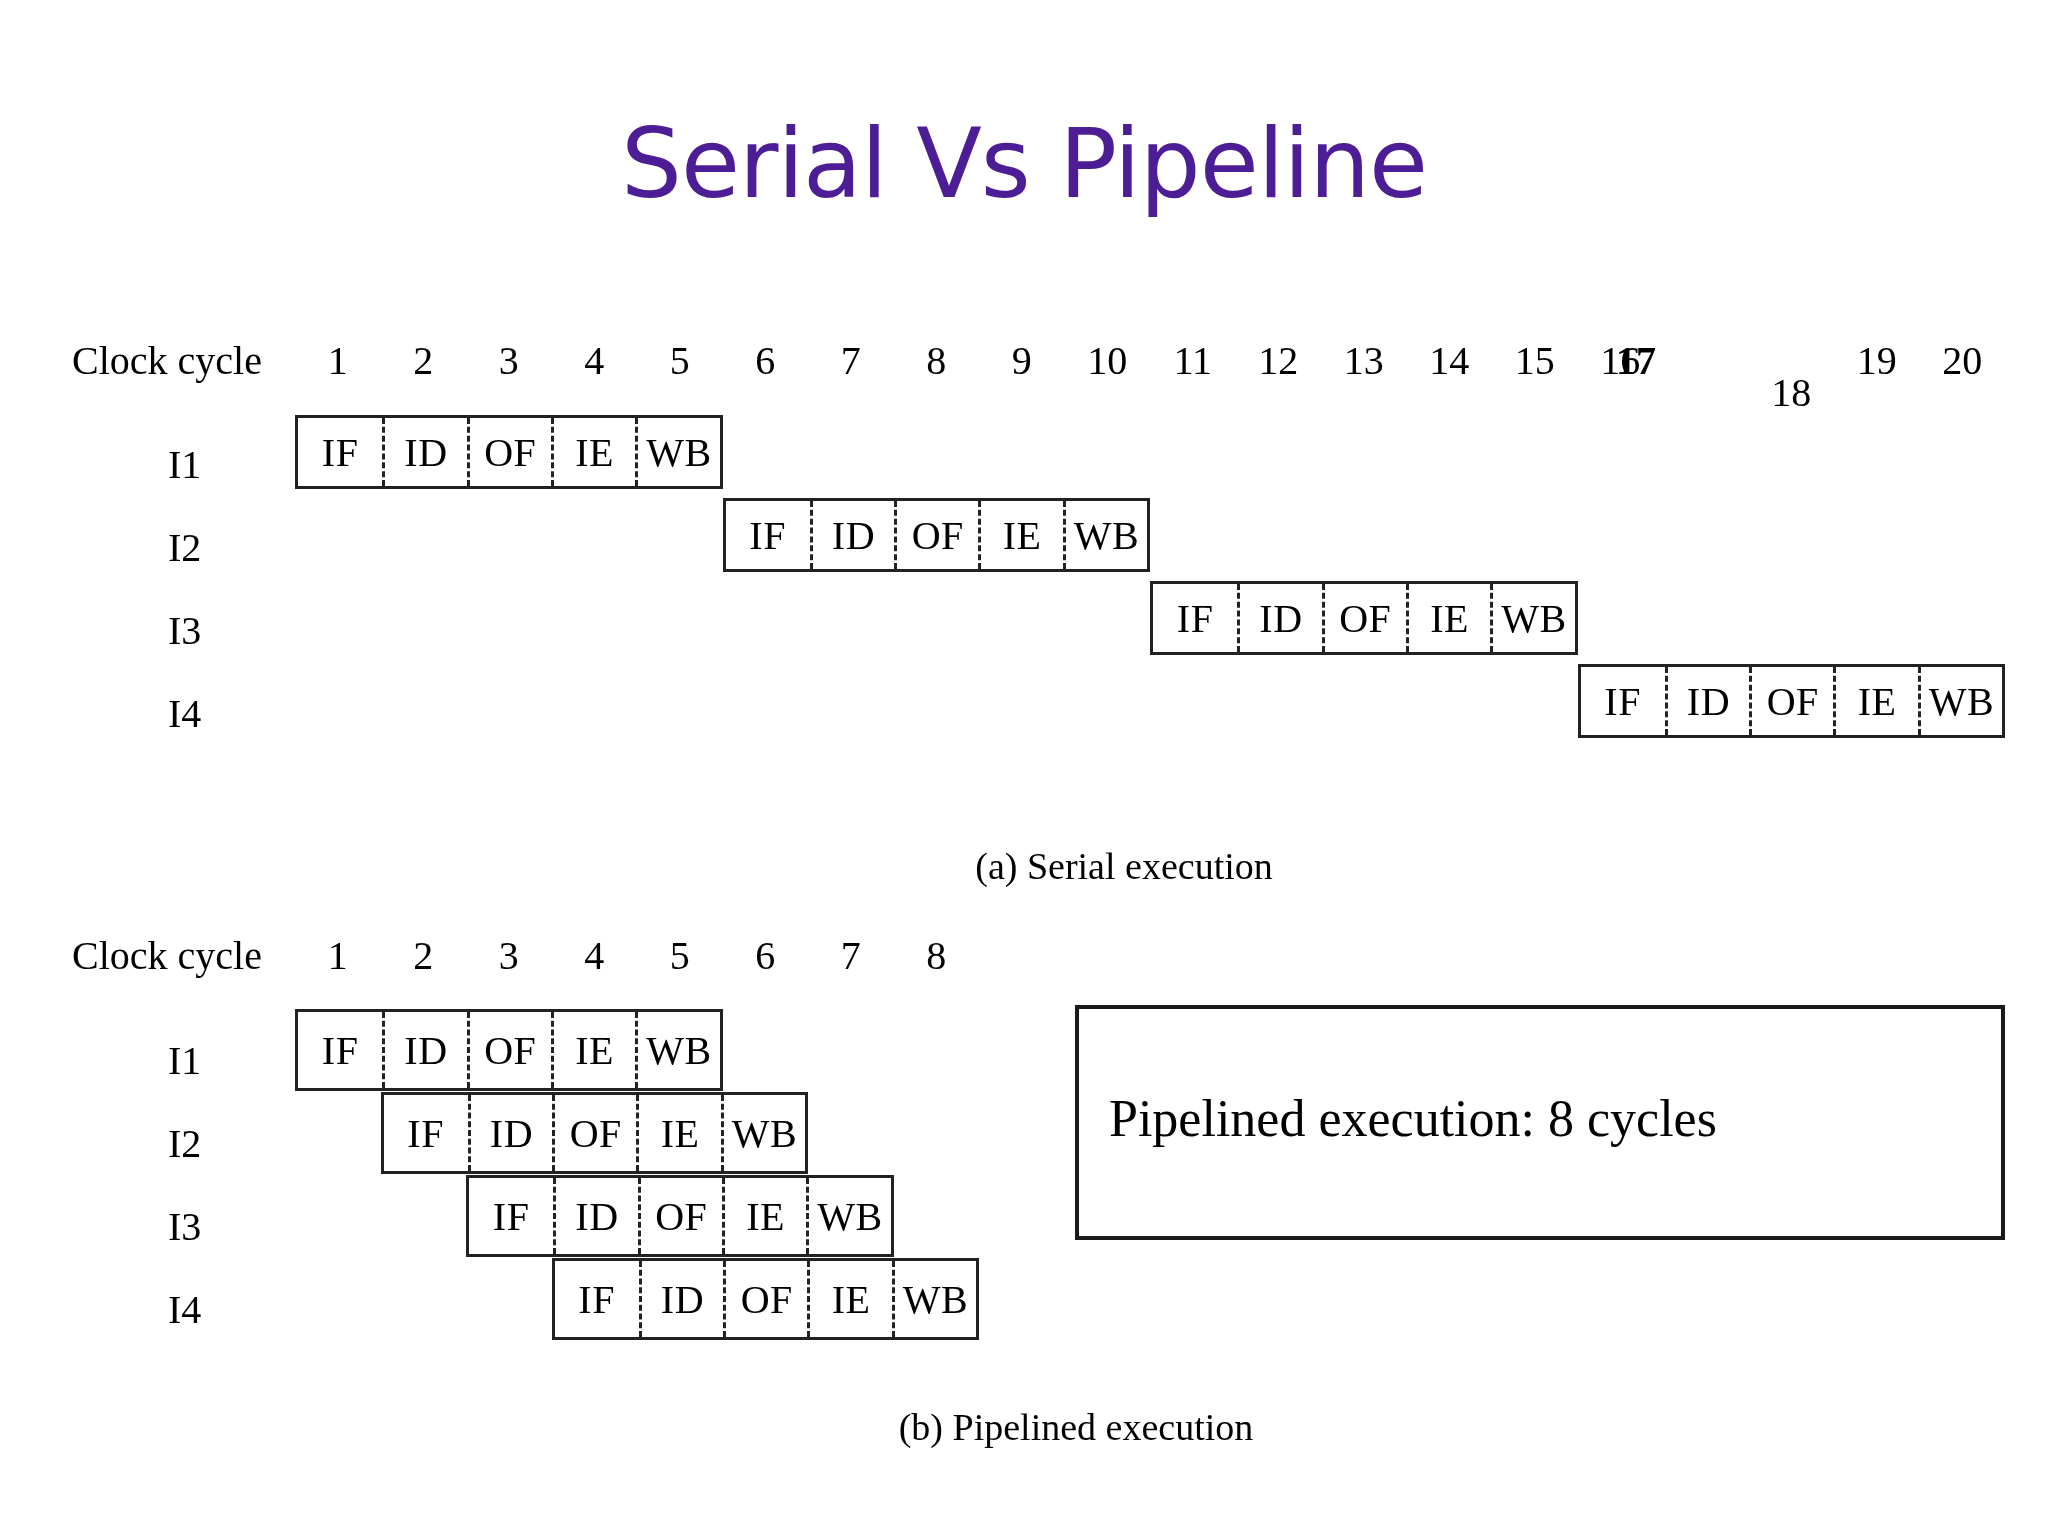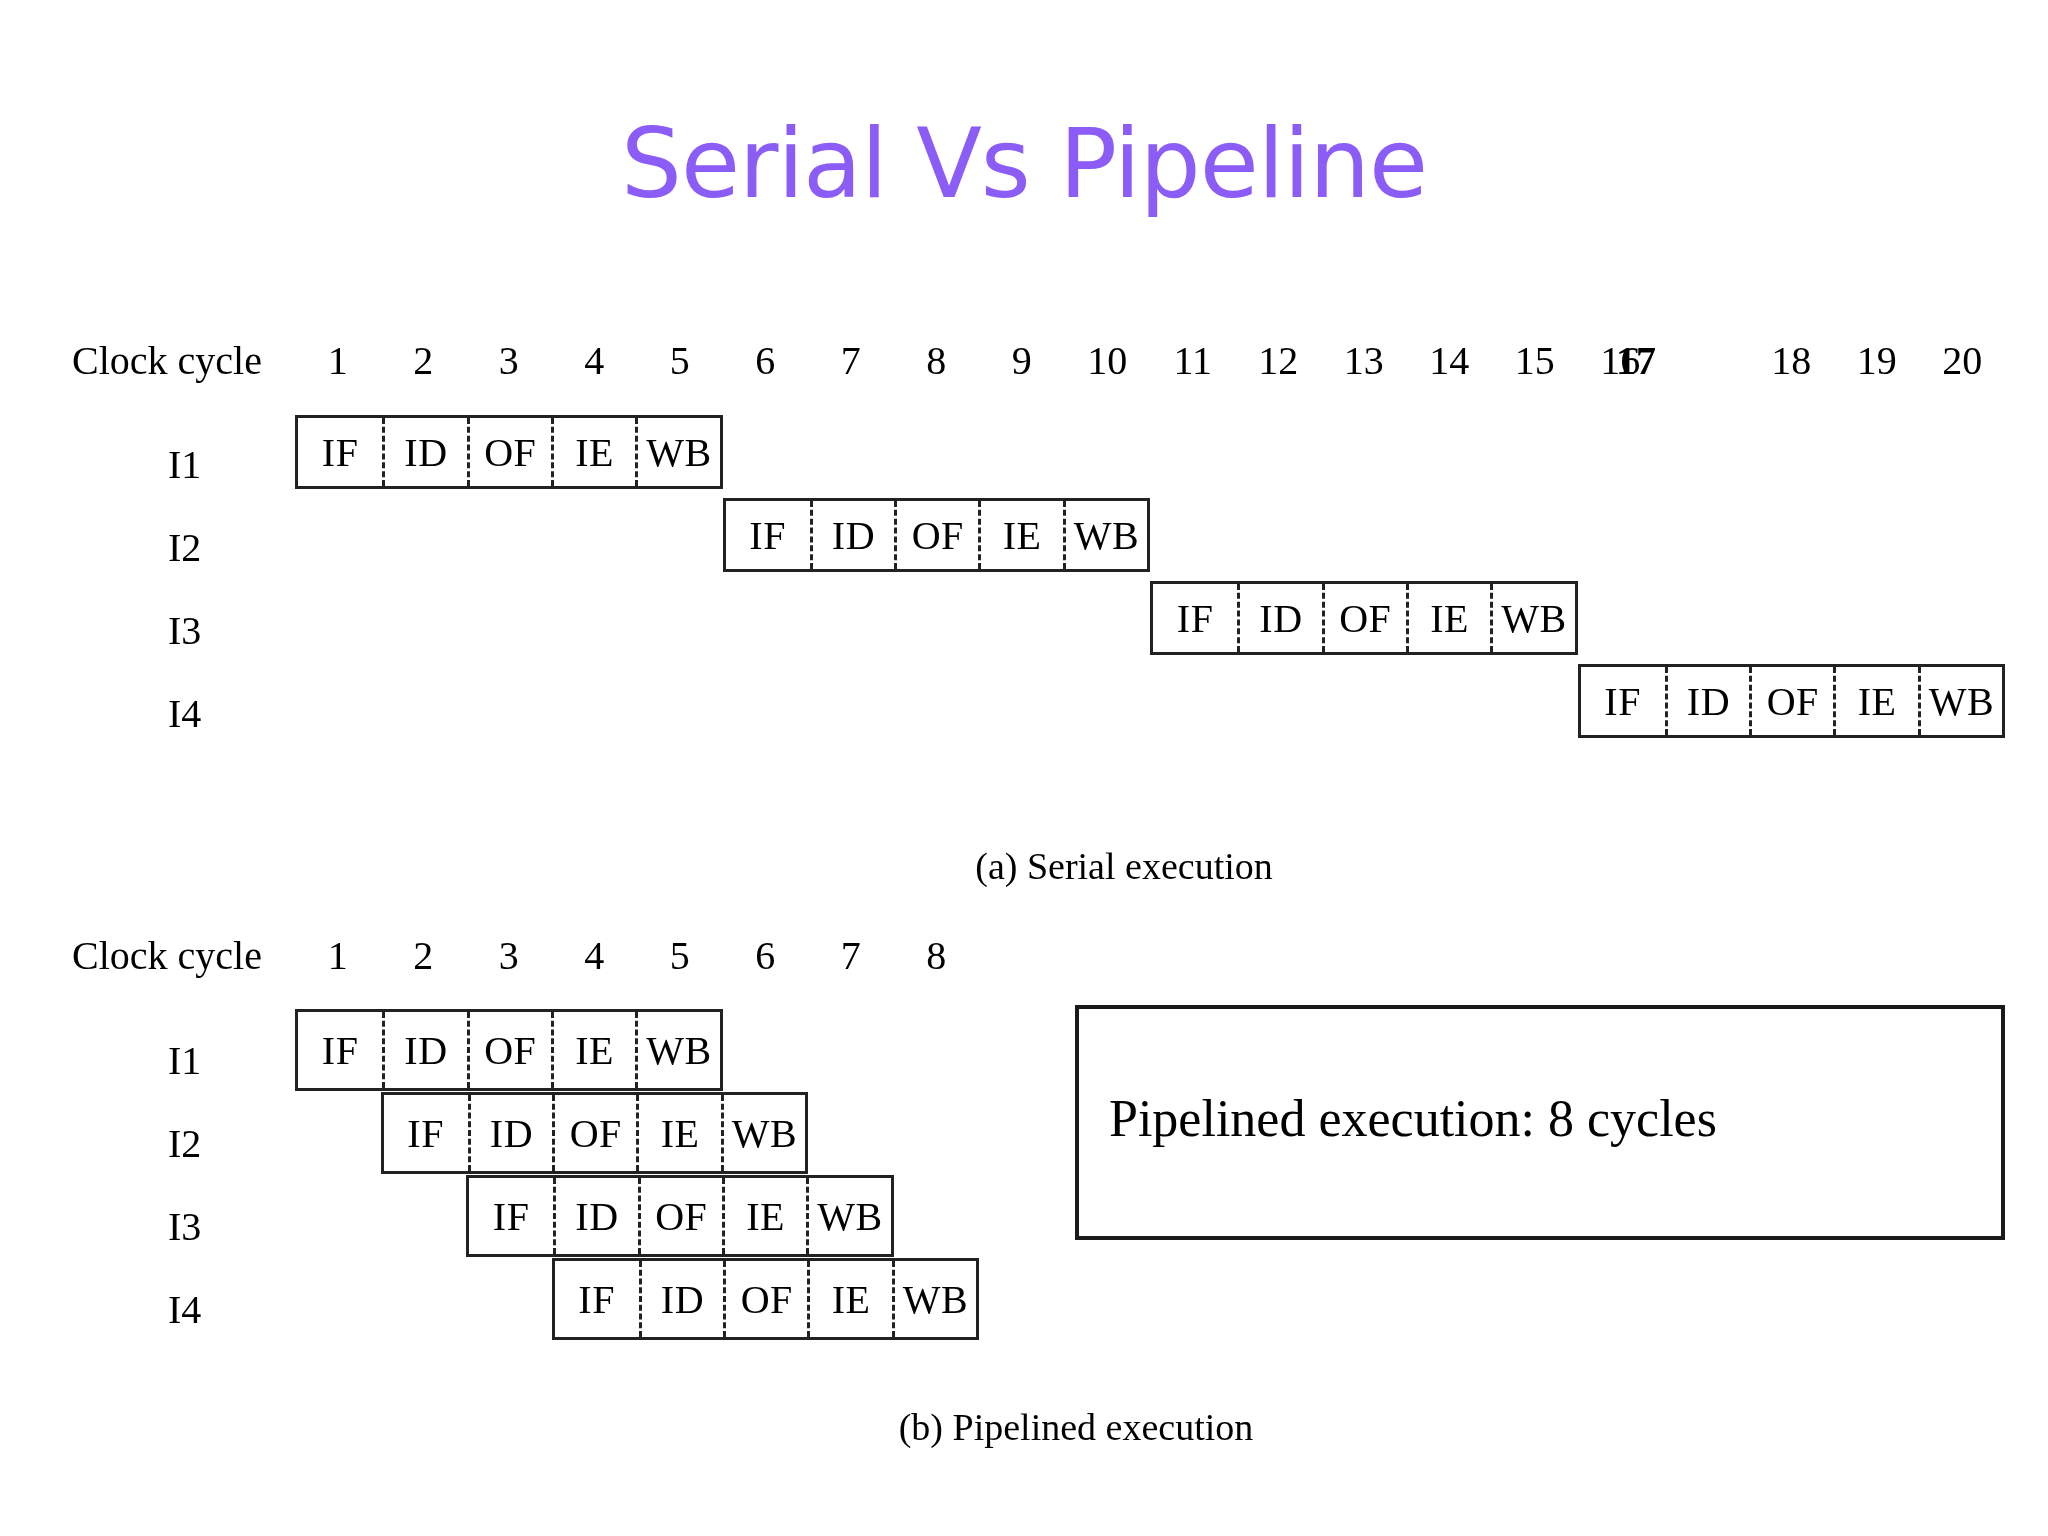--- a/index.html
+++ b/index.html
@@ -21,21 +21,21 @@
     position: absolute;
     left: 0;
     top: 116px;
     width: 2048px;
     text-align: center;
     font-family: "DejaVu Sans", sans-serif;
     font-size: 96px;
     font-weight: 400;
     letter-spacing: -1px;
     line-height: 1.0;
-    color: #8b5cf6;
+    color: #4c1d95;
     white-space: nowrap;
   }
 
   
   .diagram {
     position: absolute;
     left: 0;
     top: 0;
     width: 2048px;
   }
@@ -154,21 +154,21 @@
         <span class="clock-tick" style="left: 864.25px;">8</span>
         <span class="clock-tick" style="left: 949.75px;">9</span>
         <span class="clock-tick" style="left: 1035.25px;">10</span>
         <span class="clock-tick" style="left: 1120.75px;">11</span>
         <span class="clock-tick" style="left: 1206.25px;">12</span>
         <span class="clock-tick" style="left: 1291.75px;">13</span>
         <span class="clock-tick" style="left: 1377.25px;">14</span>
         <span class="clock-tick" style="left: 1462.75px;">15</span>
         <span class="clock-tick" style="left: 1548.25px;">16</span>
         <span class="clock-tick" style="left: 1564px; font-weight: bold;">17</span>
-        <span class="clock-tick" style="left: 1719.25px;">18</span>
+        <span class="clock-tick" style="left: 1719.25px; margin-top: 32px;">18</span>
         <span class="clock-tick" style="left: 1804.75px;">19</span>
         <span class="clock-tick" style="left: 1890.25px;">20</span>
       </div>
   </div>
 
   <div id="serial-rows">
       <div class="instr-label" style="left: 168px; top: 445px;">I1</div>
       <div class="stage-box" style="left: 295px; top: 415px; width: 427.5px; height: 74px; z-index: 10;">
         <div class="stage-cell" style="width: 85.5px;">IF</div>
         <div class="stage-cell" style="width: 85.5px;">ID</div>

